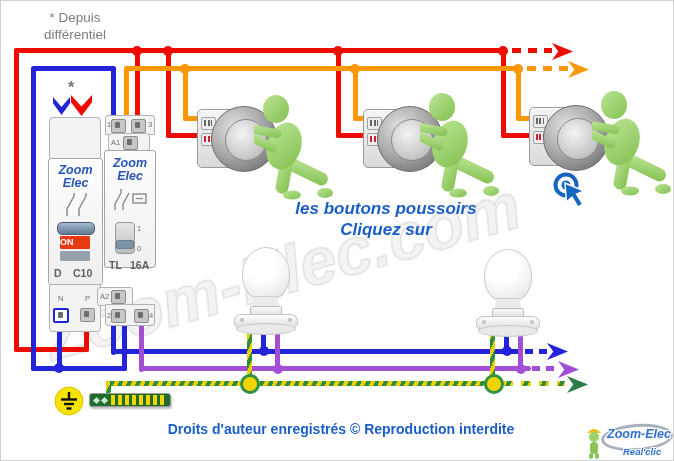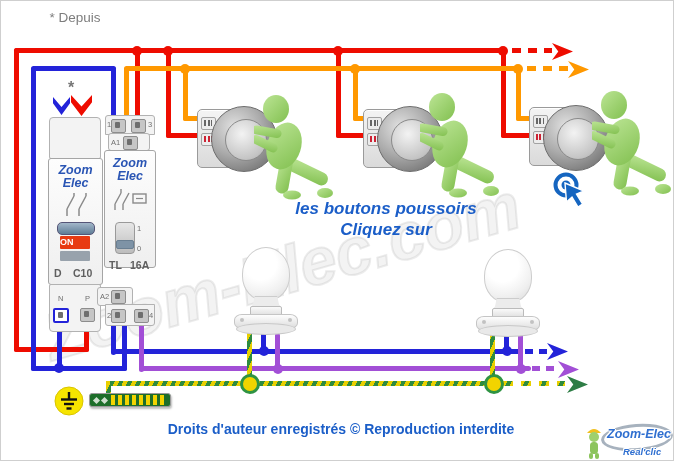--- a/index.html
+++ b/index.html
@@ -76,20 +76,21 @@
       <stop offset="0" stop-color="#bce595"></stop>
           <stop offset="1" stop-color="#82c050"></stop>
     </linearGradient>
   </defs>
     </svg>
 
   <div class="watermark" style="left:45px;top:300px;">Zoom-Elec.com</div>
 
   <div class="note" style="left:26px;top:8px;width:96px;">
     <span style="display:block;">* Depuis</span>
+    <span style="display:block;">différentiel</span>
   </div>
   <div class="abs" style="left:67px;top:78px;color:#777;font-weight:bold;font-size:16px;">*</div>
 
   <div class="chev" style="left:52px;top:96px;width:17px;height:18px;background:#2323d9;"></div>
   <div class="chev" style="left:70px;top:94px;width:21px;height:21px;background:#ee0c00;"></div>
 
   <div class="wh red" style="left:13px;top:47px;width:492px;"></div>
   <div class="wv red" style="left:13px;top:47px;height:304px;"></div>
   <div class="wh red" style="left:13px;top:346px;width:75px;"></div>
   <div class="wv red" style="left:83px;top:320px;height:31px;"></div>

